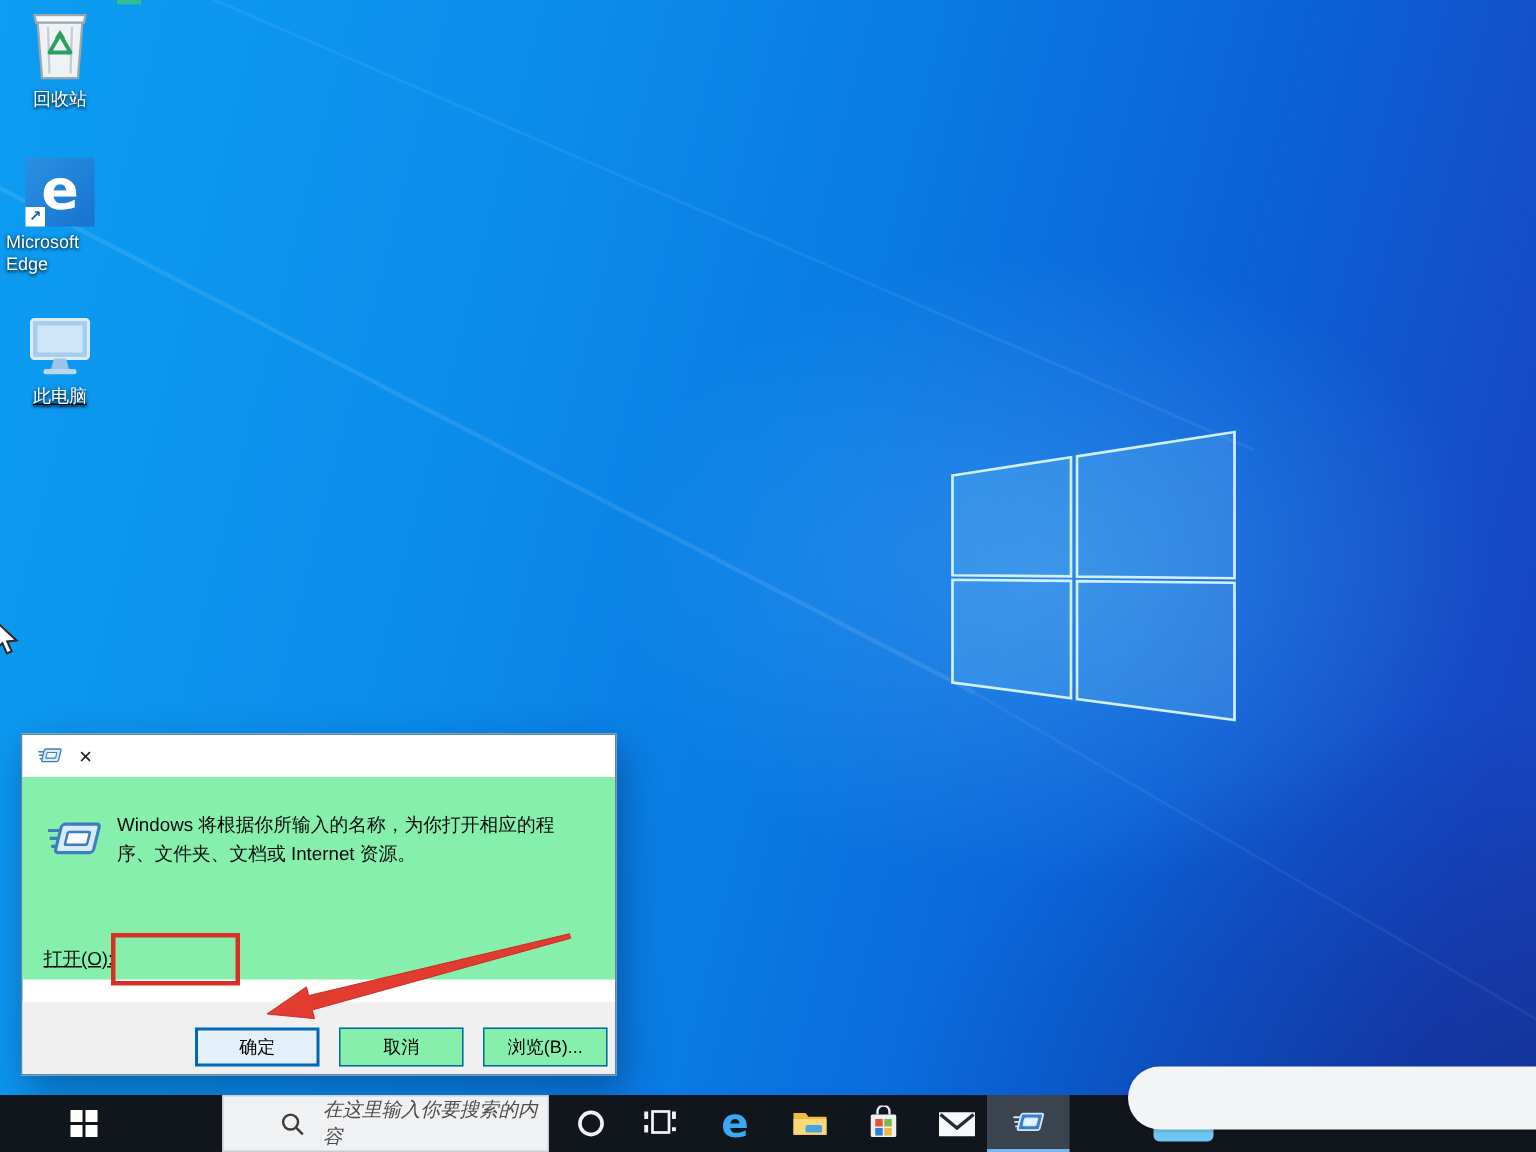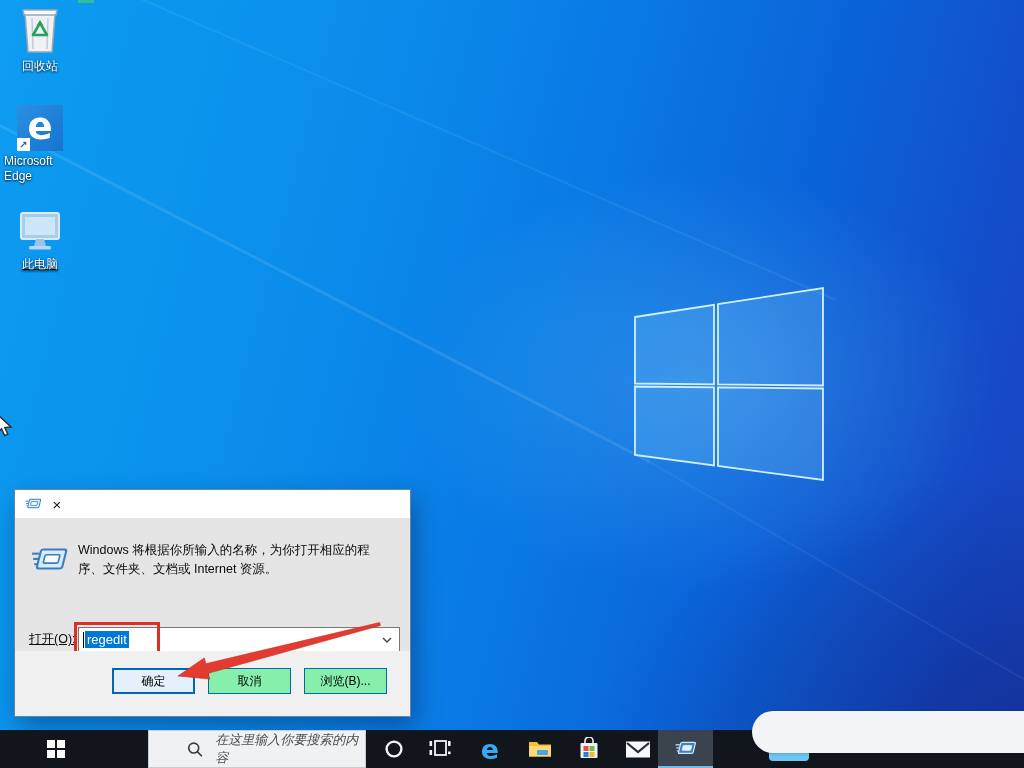--- a/index.html
+++ b/index.html
@@ -20,33 +20,33 @@
   .edge-tile .e{color:#fff;font-size:37px;font-weight:bold;font-family:"DejaVu Sans",sans-serif;margin-top:-3px;}
   .shortcut{position:absolute;left:0;bottom:0;width:13px;height:13px;background:#fff;
     display:flex;align-items:center;justify-content:center;font-size:10px;color:#1b5fae;font-weight:bold;}
   
   .dialog{position:absolute;left:14px;top:489px;width:397px;height:228px;background:#fff;
     border:1px solid #5f87a8;box-shadow:4px 10px 24px rgba(0,20,60,.38);box-sizing:border-box;}
   .dlg-title{height:28px;display:flex;align-items:center;padding:0 8px 0 10px;background:#fff;}
   .dlg-title .t{font-size:12px;color:#000;margin-left:7px;flex:1;}
   .dlg-close{width:30px;height:24px;display:flex;align-items:center;justify-content:center;
     font-size:15px;color:#1a1a1a;cursor:pointer;}
-  .dlg-body{position:relative;height:135px;background:#e5e5e5;}
+  .dlg-body{position:relative;height:135px;background:#86efac;}
   .dlg-desc{position:absolute;left:63px;top:23px;width:308px;font-size:12.5px;color:#0a0a0a;line-height:1.55;}
   .dlg-bigicon{position:absolute;left:16px;top:26px;}
   .open-label{position:absolute;left:14px;top:109px;height:25px;line-height:25px;font-size:12.5px;color:#0a0a0a;text-decoration:underline;}
   .combo{position:absolute;left:63px;top:109px;width:322px;height:25px;background:#fff;
     border:1px solid #767676;box-sizing:border-box;display:flex;align-items:center;}
   .combo .caret{width:1px;height:16px;background:#000;margin-left:4px;}
   .combo .val{font-size:13px;color:#fff;background:#0078d7;padding:1px 2px;margin-left:1px;}
   .combo .chev{margin-left:auto;margin-right:7px;}
   .red-box{position:absolute;left:59px;top:104px;width:86px;height:35px;
     border:3px solid #d93026;box-sizing:border-box;pointer-events:none;}
-  .dlg-footer{position:absolute;left:0;right:0;bottom:0;height:65px;background:#f0f0f0;
-    display:flex;justify-content:flex-end;align-items:flex-start;gap:13px;padding:17px 23px 0 0;box-sizing:border-box;}
+  .dlg-footer{position:absolute;left:0;right:0;bottom:0;height:48px;background:#f0f0f0;
+    display:flex;justify-content:flex-end;align-items:flex-start;gap:13px;padding:17px 5px 0 0;box-sizing:border-box;}
   .btn{width:83px;height:26px;font-size:12px;display:flex;align-items:center;justify-content:center;
     background:#86efac;border:1px solid #0369a1;box-sizing:border-box;color:#000;cursor:pointer;}
   .btn.default{background:#e4f0fb;border:2px solid #0067b8;}
   
   .overlay-abs{position:absolute;pointer-events:none;}
   
   .taskbar{position:absolute;left:0;top:730px;width:1024px;height:38px;background:#11151c;}
   .tb-start{position:absolute;left:28px;top:0;width:56px;height:38px;display:flex;align-items:center;justify-content:center;}
   .winflag{display:grid;grid-template-columns:8px 8px;grid-template-rows:8px 8px;gap:2px;}
   .winflag span{background:#fdfdfd;}
@@ -139,27 +139,20 @@
         </g>
         <g stroke="#3b7ec0" stroke-width="2">
           <line x1="1" y1="9" x2="8" y2="9"></line>
             <line x1="2" y1="14" x2="7" y2="14"></line>
             <line x1="3" y1="19" x2="6" y2="19"></line>
         </g>
       </svg>
       <div class="dlg-desc">Windows 将根据你所输入的名称，为你打开相应的程序、文件夹、文档或 Internet 资源。</div>
 
       <div class="open-label">打开(O):</div>
-      <div class="combo">
-        <span class="caret"></span>
-        <span class="val">regedit</span>
-        <svg class="chev" width="10" height="6" viewBox="0 0 10 6">
-          <polyline points="1,1 5,5 9,1" fill="none" stroke="#444" stroke-width="1.4"></polyline>
-        </svg>
-      </div>
       <div class="red-box"></div>
     </div>
 
     <div class="dlg-footer">
       <div class="btn default">确定</div>
       <div class="btn">取消</div>
       <div class="btn">浏览(B)...</div>
     </div>
   </div>
 

